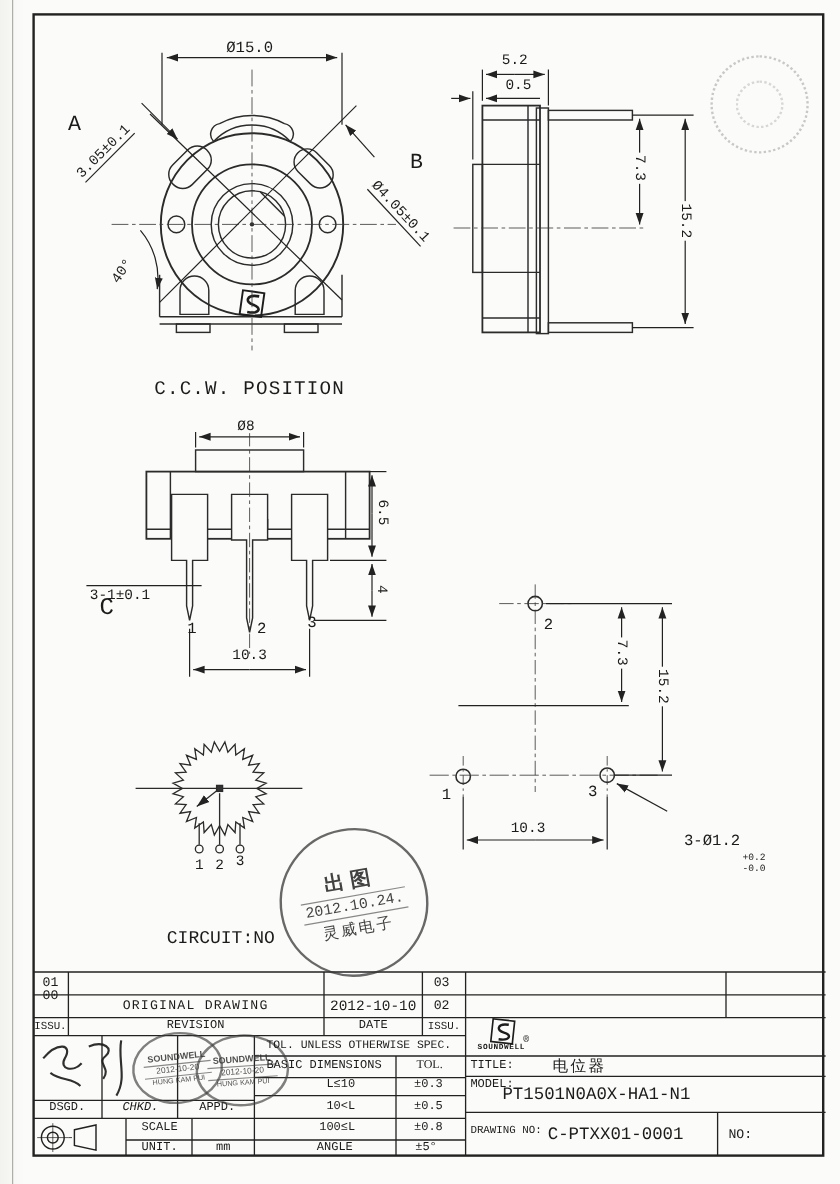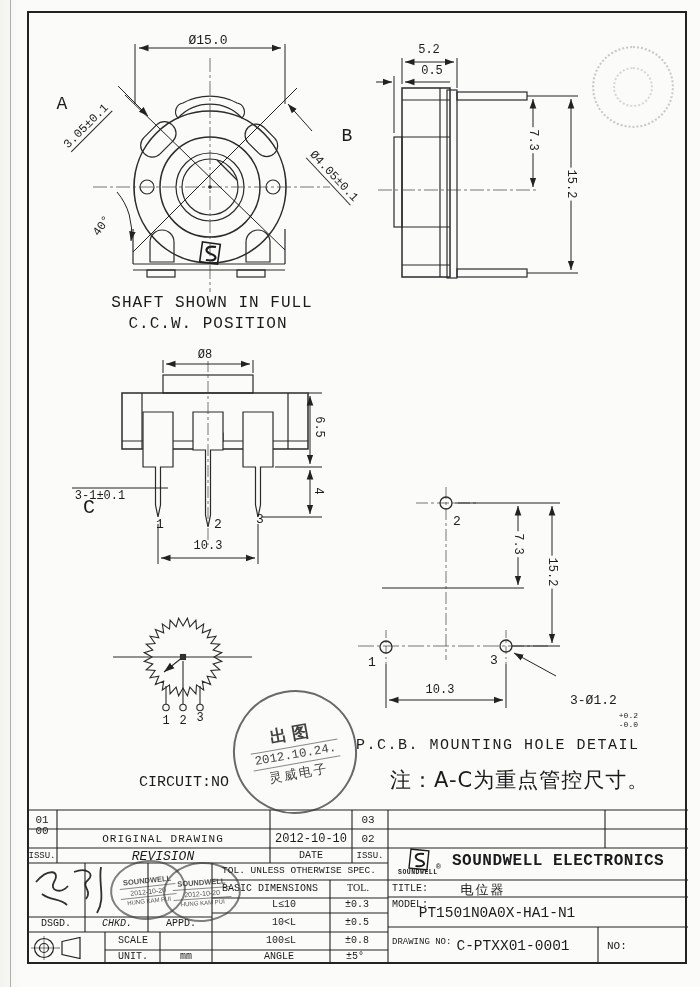--- a/index.html
+++ b/index.html
@@ -232,21 +232,20 @@
       <path d="M 101 867 C 98 884 106 898 97 913"></path>
     </g>
   </svg>
 
   <div class="t ctr" style="left:208px;top:40px;font-size:13px;">Ø15.0</div>
   <div class="t ctr" style="left:62px;top:104px;font-size:18px;">A</div>
   <div class="t rm45 ul" style="left:87px;top:127px;font-size:12px;">3.05±0.1</div>
   <div class="t ctr" style="left:347px;top:136px;font-size:18px;">B</div>
   <div class="t r47 ul" style="left:333px;top:177px;font-size:12px;">Ø4.05±0.1</div>
   <div class="t rm55" style="left:102px;top:226px;font-size:12px;">40°</div>
-  <div class="t ctr" style="left:212px;top:303px;font-size:16px;letter-spacing:1px;">SHAFT SHOWN IN FULL</div>
   <div class="t ctr" style="left:208px;top:324px;font-size:16px;letter-spacing:1px;">C.C.W. POSITION</div>
 
   <div class="t ctr" style="left:429px;top:50px;font-size:12px;">5.2</div>
   <div class="t ctr" style="left:432px;top:71px;font-size:12px;">0.5</div>
   <div class="t r90 bg" style="left:533px;top:140px;font-size:12px;">7.3</div>
   <div class="t r90 bg" style="left:571px;top:184px;font-size:12px;">15.2</div>
 
   <div class="t ctr bg" style="left:205px;top:355px;font-size:12px;">Ø8</div>
   <div class="t r90 bg" style="left:319px;top:427px;font-size:12px;">6.5</div>
   <div class="t r90 bg" style="left:318px;top:491px;font-size:12px;">4</div>
@@ -263,23 +262,21 @@
   <div class="t r90 bg" style="left:518px;top:544px;font-size:12px;">7.3</div>
   <div class="t r90 bg" style="left:552px;top:572px;font-size:12px;">15.2</div>
   <div class="t ctr" style="left:440px;top:690px;font-size:12px;">10.3</div>
   <div class="t" style="left:558px;top:672px;display:flex;align-items:center;">
     <span style="font-size:13px;margin-left:12px;">3-Ø1.2</span>
     <span style="display:inline-flex;flex-direction:column;margin-left:2px;font-size:8px;line-height:1.1;margin-top:40px;">
       <span>+0.2</span>
       <span>-0.0</span>
     </span>
   </div>
-  <div class="t" style="left:356px;top:738px;font-size:15px;letter-spacing:1.5px;">P.C.B. MOUNTING HOLE DETAIL</div>
-
-  <div class="t cjk" style="left:390px;top:770px;font-size:21px;letter-spacing:1px;">注：A-C为重点管控尺寸。</div>
+
 
   <div class="t ctr" style="left:166px;top:721px;font-size:12px;">1</div>
   <div class="t ctr" style="left:183px;top:721px;font-size:12px;">2</div>
   <div class="t ctr" style="left:200px;top:718px;font-size:12px;">3</div>
   <div class="t" style="left:139px;top:752px;font-size:15px;margin-top:23px;">CIRCUIT:NO</div>
 
   <div class="stamp cjk" style="left:233px;top:690px;width:124px;height:124px;border:2.5px solid rgba(55,55,55,.75);transform:rotate(-10deg);color:rgba(40,40,40,.88);">
     <span style="font-size:17px;font-weight:bold;letter-spacing:5px;">出图</span>
     <div class="sline" style="width:74%;"></div>
     <span style="font-size:12.5px;font-family:'Liberation Mono',monospace;">2012.10.24.</span>
@@ -291,21 +288,21 @@
     <div class="faint" style="left:19px;top:19px;width:36px;height:36px;border:2px dotted rgba(170,170,170,.45);position:absolute;"></div>
   </div>
 
   <div class="t ctr" style="left:42px;top:820px;font-size:11px;text-align:center;">01</div>
   <div class="t ctr" style="left:368px;top:820px;font-size:11px;">03</div>
   <div class="t ctr" style="left:42px;top:831px;font-size:11px;">00</div>
   <div class="t ctr" style="left:163px;top:839px;font-size:11px;letter-spacing:1px;">ORIGINAL DRAWING</div>
   <div class="t ctr" style="left:311px;top:839px;font-size:12px;">2012-10-10</div>
   <div class="t ctr" style="left:368px;top:839px;font-size:11px;">02</div>
   <div class="t ctr" style="left:42px;top:856px;font-size:9px;">ISSU.</div>
-  <div class="t ctr" style="left:163px;top:856px;font-size:13px;font-style:italic;">REVISION</div>
+  <div class="t ctr" style="left:163px;top:856px;font-size:10px;">REVISION</div>
   <div class="t ctr" style="left:311px;top:856px;font-size:10px;">DATE</div>
   <div class="t ctr" style="left:370px;top:856px;font-size:9px;">ISSU.</div>
 
   <div class="t ctr" style="left:56px;top:924px;font-size:10px;">DSGD.</div>
   <div class="t ctr" style="left:117px;top:924px;font-size:10px;font-style:italic;">CHKD.</div>
   <div class="t ctr" style="left:181px;top:924px;font-size:10px;">APPD.</div>
 
   <div class="stamp" style="left:110px;top:860px;width:76px;height:60px;border:2px solid rgba(60,60,60,.65);transform:rotate(-6deg);color:rgba(50,50,50,.85);font-family:'Liberation Sans',sans-serif;">
     <span style="font-size:7.5px;font-weight:bold;">SOUNDWELL</span>
     <div class="sline" style="width:78%;"></div>
@@ -332,21 +329,20 @@
   <div class="t ctr" style="left:357px;top:941px;font-size:10px;">±0.8</div>
   <div class="t ctr" style="left:279px;top:957px;font-size:10px;">ANGLE</div>
   <div class="t ctr" style="left:355px;top:957px;font-size:10px;">±5°</div>
 
   <div class="t ctr" style="left:133px;top:941px;font-size:10px;">SCALE</div>
   <div class="t ctr" style="left:133px;top:957px;font-size:10px;">UNIT.</div>
   <div class="t ctr" style="left:186px;top:957px;font-size:10px;">mm</div>
 
   <div class="t" style="left:398px;top:870px;font-size:6.5px;font-weight:bold;letter-spacing:.5px;">SOUNDWELL</div>
   <div class="t" style="left:436px;top:863px;font-size:8px;">®</div>
-  <div class="t" style="left:452px;top:853px;font-size:16px;font-weight:600;letter-spacing:.5px;">SOUNDWELL ELECTRONICS</div>
 
   <div class="t" style="left:392px;top:884px;font-size:10px;">TITLE:</div>
   <div class="t ctr cjk" style="left:483px;top:889px;font-size:13px;letter-spacing:2px;">电位器</div>
   <div class="t" style="left:392px;top:900px;font-size:10px;">MODEL:</div>
   <div class="t ctr" style="left:497px;top:913px;font-size:14.5px;">PT1501N0A0X-HA1-N1</div>
   <div class="t" style="left:392px;top:938px;font-size:9px;">DRAWING NO:</div>
   <div class="t ctr" style="left:513px;top:946px;font-size:14.5px;">C-PTXX01-0001</div>
   <div class="t" style="left:607px;top:941px;font-size:11px;">NO:</div>
 </div>
 

